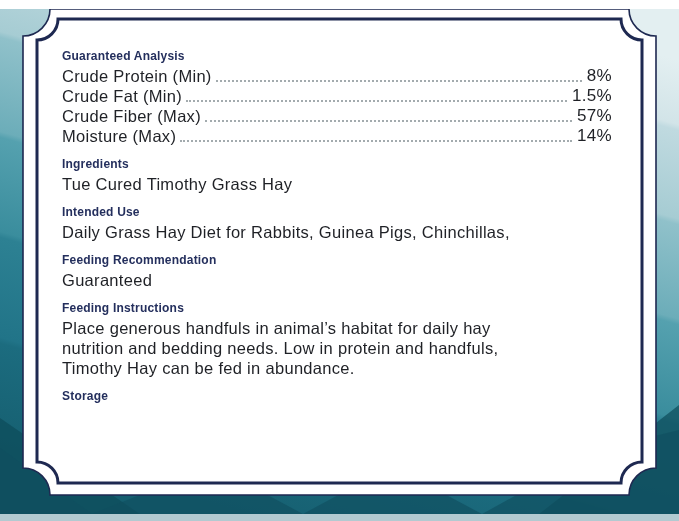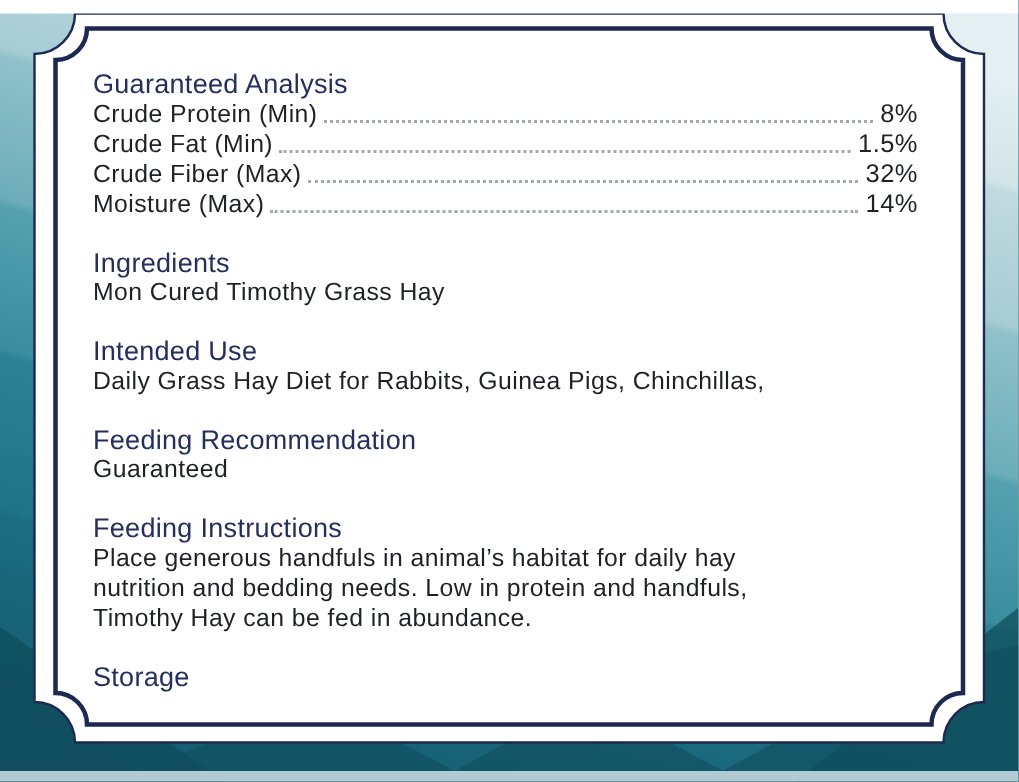--- a/index.html
+++ b/index.html
@@ -14,27 +14,27 @@
   .content{
     position:absolute;
     left:62px;top:46px;width:550px;
     color:var(--body,#1f2126);
     font-size:16.5px;
     letter-spacing:.3px;
     line-height:20px;
   }
   .content h2{
     margin:0;
-    font-size:18px;
+    font-size:12px;
     line-height:20px;
     letter-spacing:.2px;
-    font-weight:400;
+    font-weight:700;
     color:var(--heading,#242f5d);
   }
-  .content h2.gap{margin-top:19px;}
+  .content h2.gap{margin-top:8px;}
   .content p{margin:0;}
   .ga-row{display:flex;align-items:center;line-height:20px;}
   .ga-row .lbl{white-space:nowrap;}
   .ga-row .dots{
     flex:1 1 auto;
     align-self:flex-end;
     margin:0 5px 4px 4px;
     border-bottom:2px dotted #a3abae;
     min-width:20px;
   }
@@ -88,30 +88,30 @@
       <span class="val">8%</span>
     </div>
     <div class="ga-row">
       <span class="lbl">Crude Fat (Min)</span>
       <span class="dots"></span>
       <span class="val">1.5%</span>
     </div>
     <div class="ga-row">
       <span class="lbl">Crude Fiber (Max)</span>
       <span class="dots"></span>
-      <span class="val">32%</span>
+      <span class="val">57%</span>
     </div>
     <div class="ga-row">
       <span class="lbl">Moisture (Max)</span>
       <span class="dots"></span>
       <span class="val">14%</span>
     </div>
 
     <h2 class="gap">Ingredients</h2>
-    <p>Mon Cured Timothy Grass Hay</p>
+    <p>Tue Cured Timothy Grass Hay</p>
 
     <h2 class="gap">Intended Use</h2>
     <p>Daily Grass Hay Diet for Rabbits, Guinea Pigs, Chinchillas,</p>
 
     <h2 class="gap">Feeding Recommendation</h2>
     <p>Guaranteed</p>
 
     <h2 class="gap">Feeding Instructions</h2>
     <p>Place generous handfuls in animal’s habitat for daily hay</p>
     <p>nutrition and bedding needs. Low in protein and handfuls,</p>

